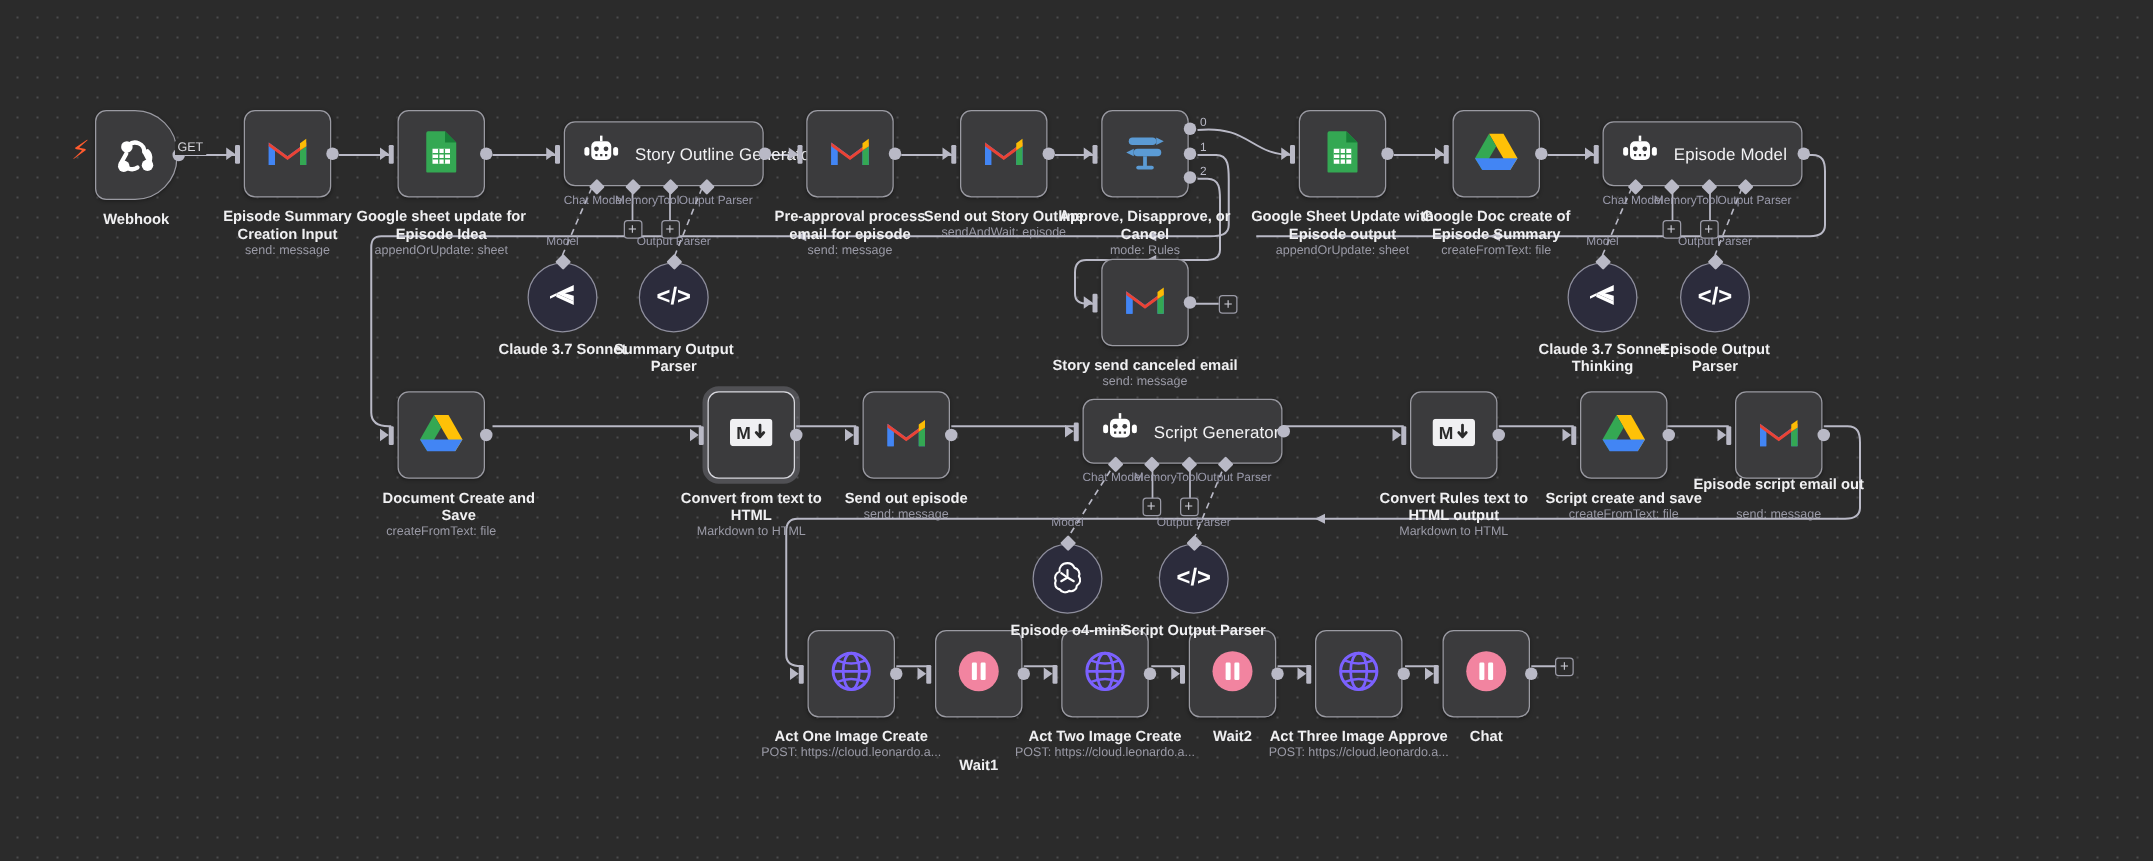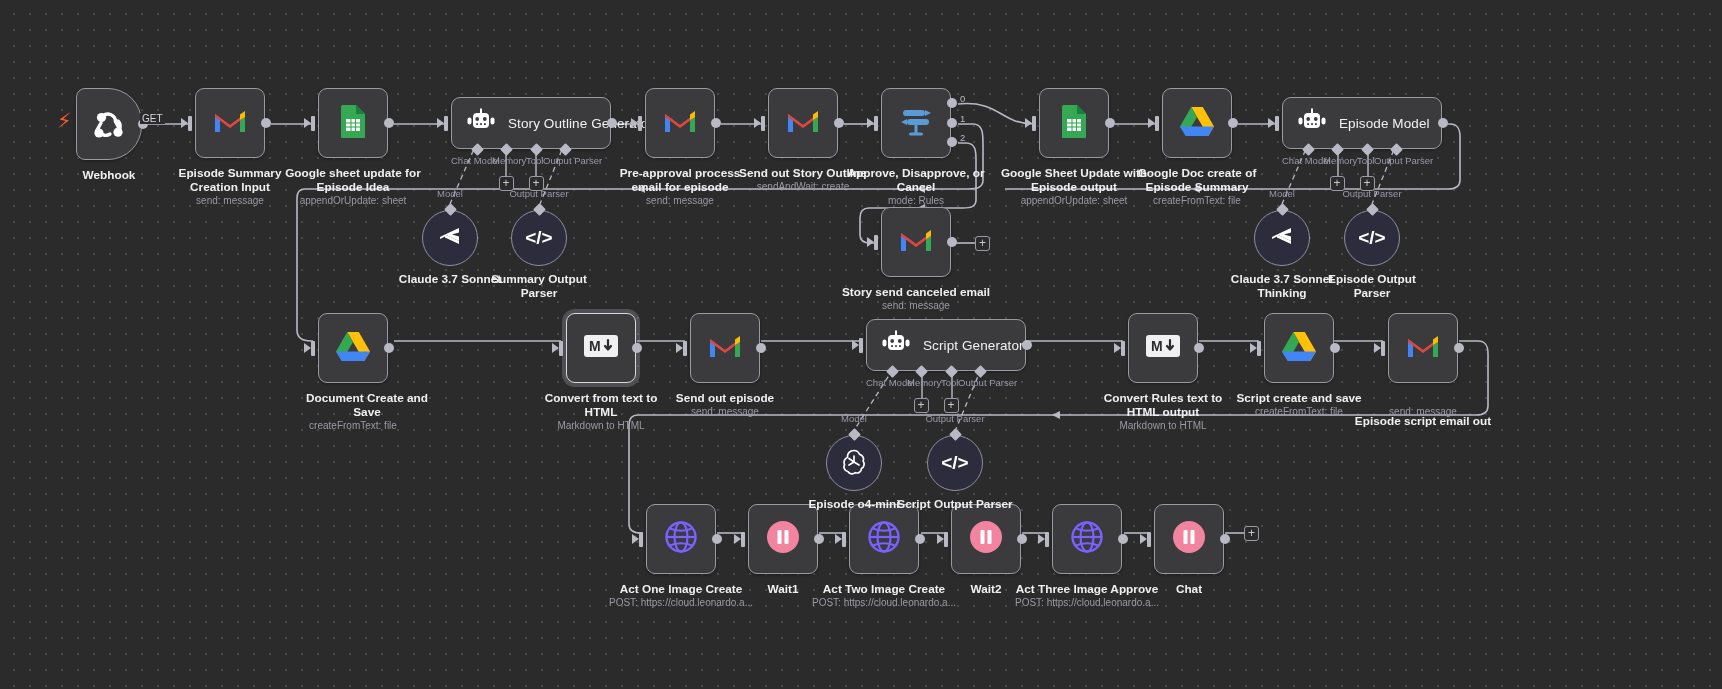--- a/index.html
+++ b/index.html
@@ -264,21 +264,21 @@
           <span class="ico"><svg width="34" height="26" viewBox="0 0 34 26">
         <path d="M2 24 L2 6 L17 17 L32 6 L32 24 L27 24 L27 12 L17 19.5 L7 12 L7 24 Z" fill="#4285F4"></path>
         <path d="M2 24 L7 24 L7 12 L2 8 Z" fill="#4285F4"></path>
         <path d="M27 24 L32 24 L32 8 L27 12 Z" fill="#34A853"></path>
         <path d="M2 6 L2 9 L17 20 L32 9 L32 6 L17 17 Z" fill="#EA4335"></path>
         <path d="M27 6.5 L32 3 L32 9 L27 12 Z" fill="#FBBC04"></path>
         <path d="M7 24 L7 12 L2 8.5 L2 24 Z" fill="#C5221F" opacity=".0"></path>
       </svg></span>
         </div>
         <div class="caption" style="left: 708px; top: 166px; width: 190px;">Send out Story Outline</div>
-        <div class="subcaption" style="left: 703px; top: 181px; width: 200px;">sendAndWait: create</div>
+        <div class="subcaption" style="left: 703px; top: 181px; width: 200px;">sendAndWait: episode</div>
         <div class="inbar" style="left: 761px; top: 115.5px;"></div>
         <div class="inarrow" style="left: 754px; top: 118px;"></div>
         <div class="outdot" style="left: 834px; top: 118px;"></div>
       </div>
       <div class="node" style="left: 0px; top: 0px;">
         <div class="box square" style="left: 881px; top: 88px;">
           <span class="ico"><svg width="34" height="32" viewBox="0 0 34 32">
         <rect x="4" y="5" width="22" height="6" rx="3" fill="#5b9bd5"></rect>
         <path d="M26 5 L32 8 L26 11 Z" fill="#5b9bd5"></path>
         <rect x="8" y="14" width="22" height="6" rx="3" fill="#5b9bd5"></rect>
@@ -477,21 +477,21 @@
         <div class="box square" style="left: 1388px; top: 313px;">
           <span class="ico"><svg width="34" height="26" viewBox="0 0 34 26">
         <path d="M2 24 L2 6 L17 17 L32 6 L32 24 L27 24 L27 12 L17 19.5 L7 12 L7 24 Z" fill="#4285F4"></path>
         <path d="M2 24 L7 24 L7 12 L2 8 Z" fill="#4285F4"></path>
         <path d="M27 24 L32 24 L32 8 L27 12 Z" fill="#34A853"></path>
         <path d="M2 6 L2 9 L17 20 L32 9 L32 6 L17 17 Z" fill="#EA4335"></path>
         <path d="M27 6.5 L32 3 L32 9 L27 12 Z" fill="#FBBC04"></path>
         <path d="M7 24 L7 12 L2 8.5 L2 24 Z" fill="#C5221F" opacity=".0"></path>
       </svg></span>
         </div>
-        <div class="caption" style="left: 1328px; top: 414px; width: 190px;">Episode script email out</div>
+        <div class="caption" style="left: 1328px; top: 380px; width: 190px;">Episode script email out</div>
         <div class="subcaption" style="left: 1323px; top: 406px; width: 200px;">send: message</div>
         <div class="inbar" style="left: 1381px; top: 340.5px;"></div>
         <div class="inarrow" style="left: 1374px; top: 343px;"></div>
         <div class="outdot" style="left: 1454px; top: 343px;"></div>
       </div>
       <div class="node" style="left: 0px; top: 0px;">
         <div class="box square" style="left: 646px; top: 504px;">
           <span class="ico"><svg width="34" height="34" viewBox="0 0 34 34">
         <circle cx="17" cy="17" r="14.5" fill="none" stroke="#7b61ff" stroke-width="2.4"></circle>
         <ellipse cx="17" cy="17" rx="6.5" ry="14.5" fill="none" stroke="#7b61ff" stroke-width="2.2"></ellipse>
@@ -507,21 +507,21 @@
         <div class="outdot" style="left: 712px; top: 534px;"></div>
       </div>
       <div class="node" style="left: 0px; top: 0px;">
         <div class="box square" style="left: 748px; top: 504px;">
           <span class="ico"><svg width="34" height="34" viewBox="0 0 34 34">
         <circle cx="17" cy="17" r="16" fill="#f284a0"></circle>
         <rect x="11.5" y="10" width="4" height="14" rx="1" fill="#fff"></rect>
         <rect x="18.5" y="10" width="4" height="14" rx="1" fill="#fff"></rect>
       </svg></span>
         </div>
-        <div class="caption" style="left: 688px; top: 582px; width: 190px;">Wait1</div>
+        <div class="caption" style="left: 688px; top: 605px; width: 190px;">Wait1</div>
         <div class="inbar" style="left: 741px; top: 531.5px;"></div>
         <div class="inarrow" style="left: 734px; top: 534px;"></div>
         <div class="outdot" style="left: 814px; top: 534px;"></div>
       </div>
       <div class="node" style="left: 0px; top: 0px;">
         <div class="box square" style="left: 849px; top: 504px;">
           <span class="ico"><svg width="34" height="34" viewBox="0 0 34 34">
         <circle cx="17" cy="17" r="14.5" fill="none" stroke="#7b61ff" stroke-width="2.4"></circle>
         <ellipse cx="17" cy="17" rx="6.5" ry="14.5" fill="none" stroke="#7b61ff" stroke-width="2.2"></ellipse>
         <line x1="2.5" y1="17" x2="31.5" y2="17" stroke="#7b61ff" stroke-width="2.2"></line>

